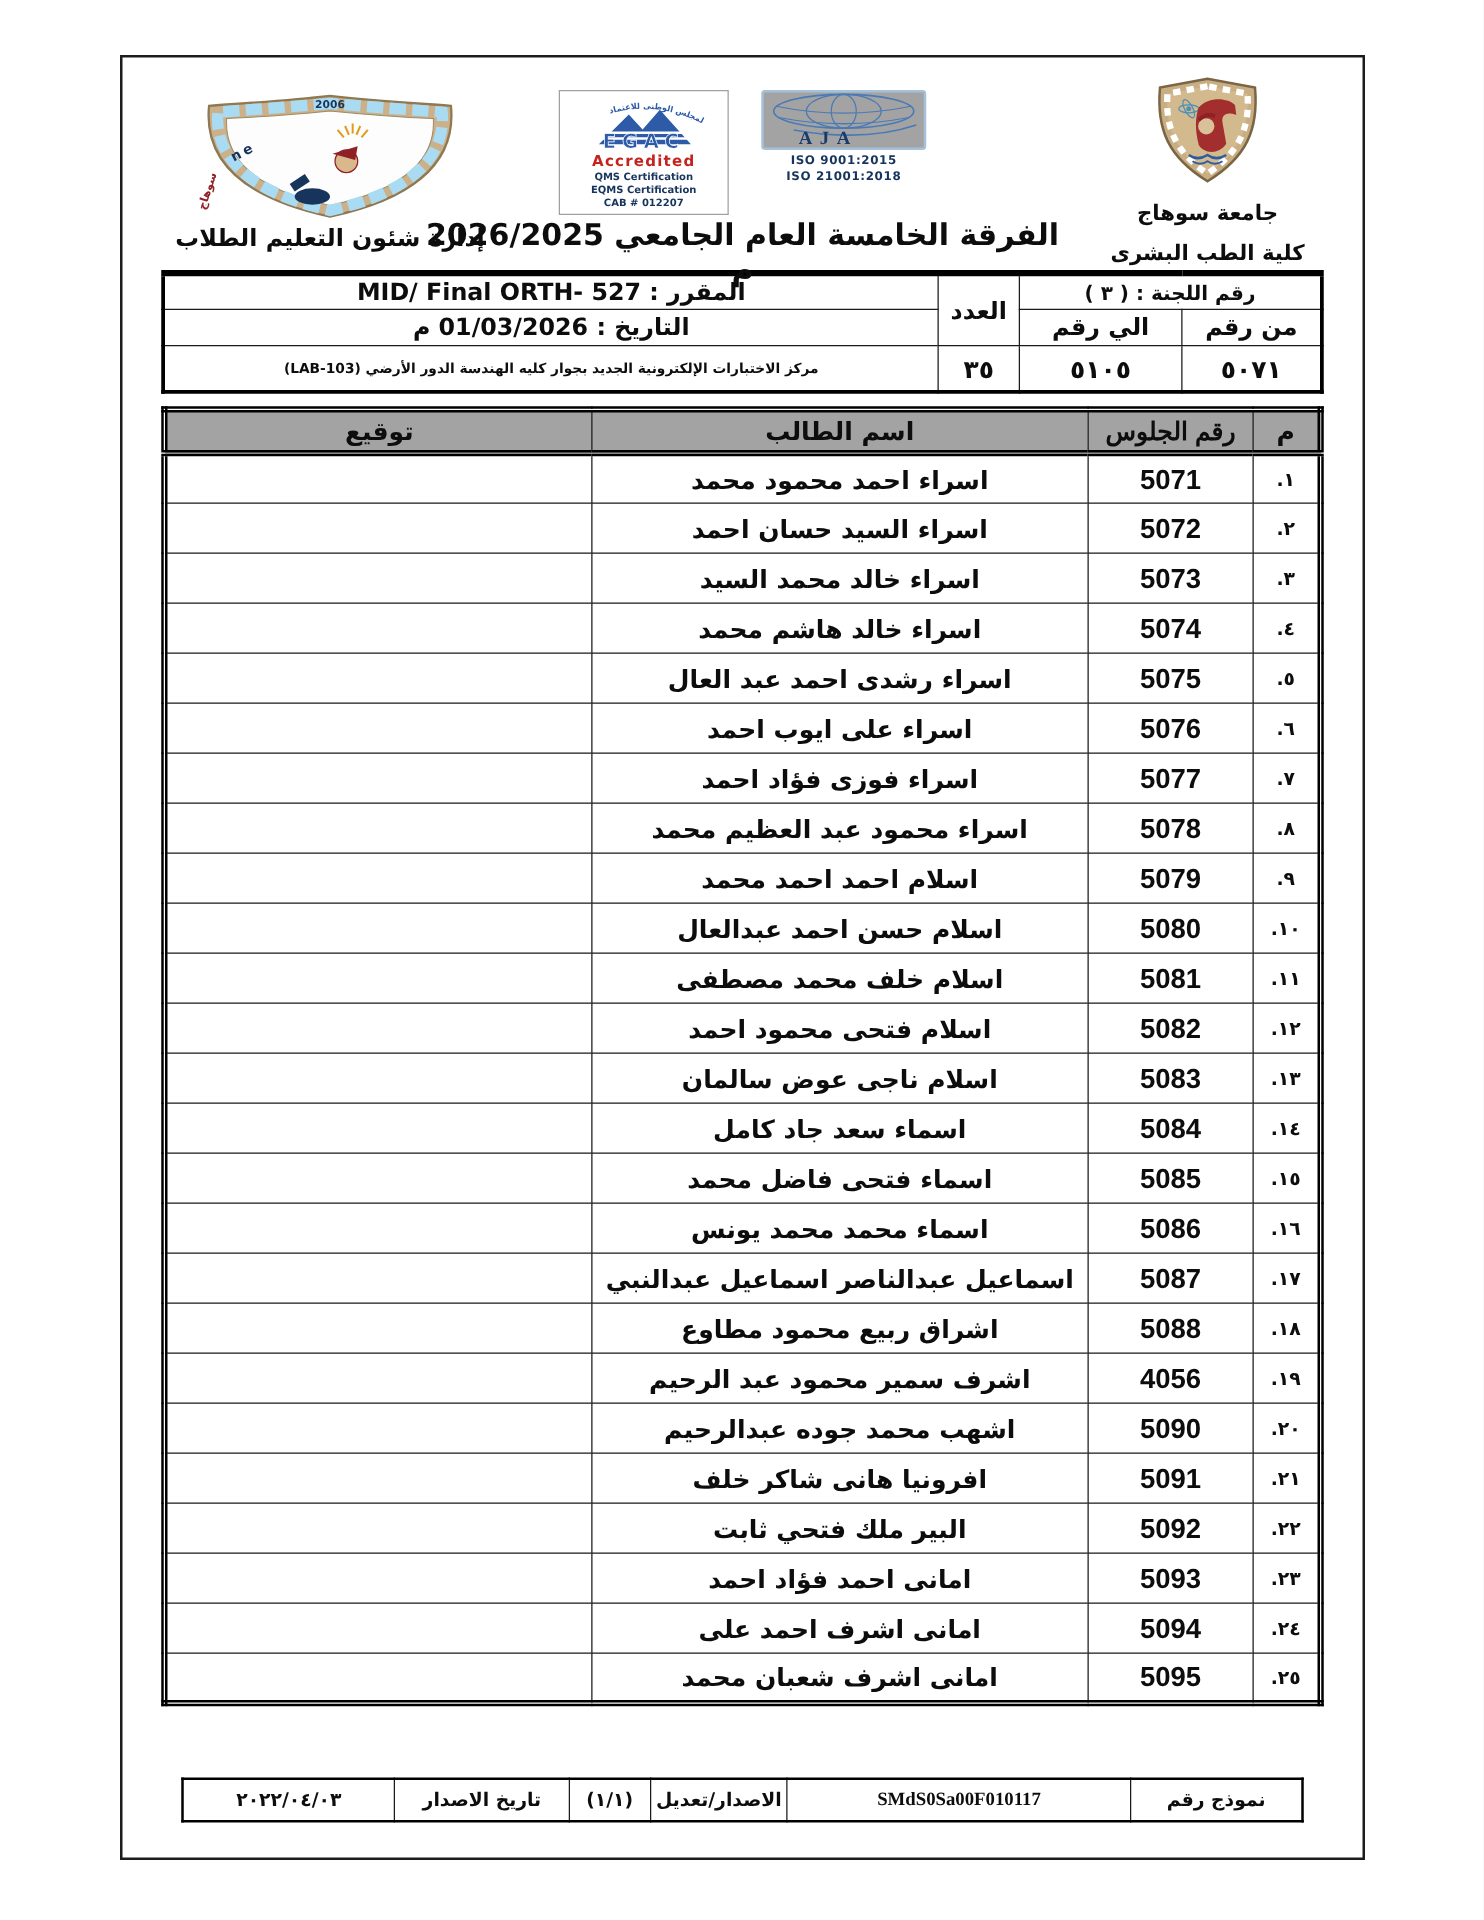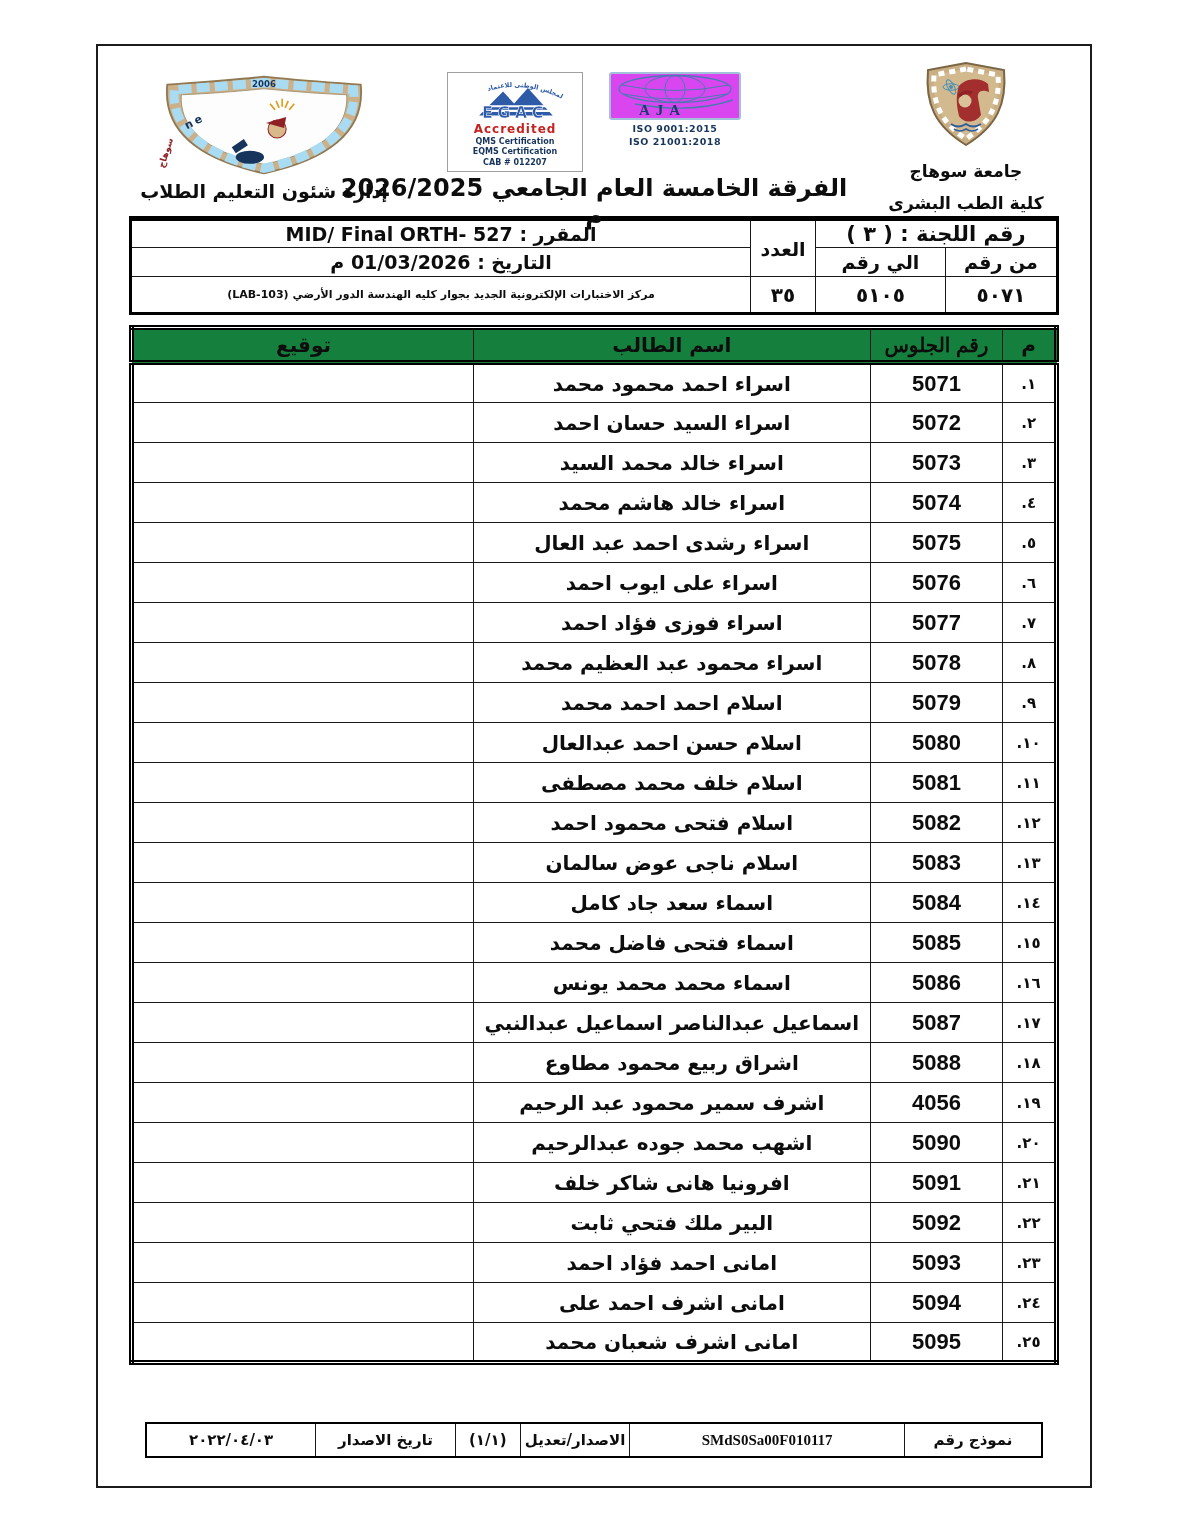--- a/index.html
+++ b/index.html
@@ -15,44 +15,44 @@
   
   .header { position:relative; height:166px; }
   .uni-block { position:absolute; right:44px; top:14px; width:160px; text-align:center; }
   .uni-caption { font-weight:bold; font-size:17px; line-height:1.4; margin-top:8px; }
   .center-block { position:absolute; left:50%; transform:translateX(-50%); top:26px; width:530px; text-align:center; }
   .logos-row { display:flex; justify-content:center; align-items:flex-start; gap:26px; direction:ltr; }
   .egac-box { width:136px; border:1px solid #a0a0a0; background:#fff; padding:2px 4px 3px; }
   .egac-accredited { color:#c4231f; font-weight:bold; font-size:12px; letter-spacing:1px; margin-top:-3px; }
   .egac-lines { color:#17355c; font-weight:bold; font-size:8px; line-height:1.3; margin-top:1px; }
   .aja-box { width:132px; }
-  .aja-frame { width:132px; height:48px; border:2px solid #a5c1da; border-radius:3px; background:#d946ef; overflow:hidden; }
+  .aja-frame { width:132px; height:48px; border:2px solid #a5c1da; border-radius:3px; background:#a3a3a3; overflow:hidden; }
   .aja-iso { color:#17355c; font-weight:bold; font-size:9.5px; line-height:1.35; letter-spacing:0.5px; margin-top:3px; text-align:center; }
   .doc-title { font-weight:bold; font-size:29px; margin-top:4px; }
   .doc-subtitle { font-weight:bold; font-size:24px; margin-top:2px; }
   .faculty-block { position:absolute; left:26px; top:26px; width:280px; text-align:center; }
   .faculty-caption { font-weight:bold; font-size:19px; margin-top:-2px; }
   
   table { border-collapse:collapse; direction:rtl; }
   td, th { border:1.5px solid #1a1a1a; vertical-align:middle; }
   
   .info-table { width:930px; margin:4px auto 10px; border:3.5px solid #000; border-top-width:5px; }
   .info-table td { font-weight:bold; text-align:center; }
   .it-course { font-size:19px; height:29px; }
   .it-date { font-size:19px; height:29px; }
   .it-location { font-size:11px; height:37px; }
   .it-count-label { font-size:19px; width:65px; }
-  .it-committee { font-size:21px; }
+  .it-committee { font-size:16px; }
   .it-sublabel { font-size:19px; }
   .it-val { font-size:20px; letter-spacing:1px; }
   .col-from { width:112px; } .col-to { width:130px; }
   
   .main-table { width:930px; margin:0 auto; border:5px double #000; }
   .main-table th {
-    background:#15803d; font-weight:bold; font-size:20px; height:35px;
+    background:#a3a3a3; font-weight:bold; font-size:20px; height:35px;
     border-bottom:5px double #000;
   }
   .main-table td { height:40px; text-align:center; }
   .col-serial { width:54px; font-size:15px; font-weight:bold; }
   .col-seat { width:133px; font-weight:bold; font-size:22px; font-family:"Liberation Sans", sans-serif;margin-top:34px; }
   .col-name { width:399px; font-weight:bold; font-size:20px; }
   .col-sign { width:344px; }
   
   .footer-table { width:898px; margin:57px auto 0; border:2px solid #000; }
   .footer-table td { font-weight:bold; font-size:15px; text-align:center; height:34px; }

